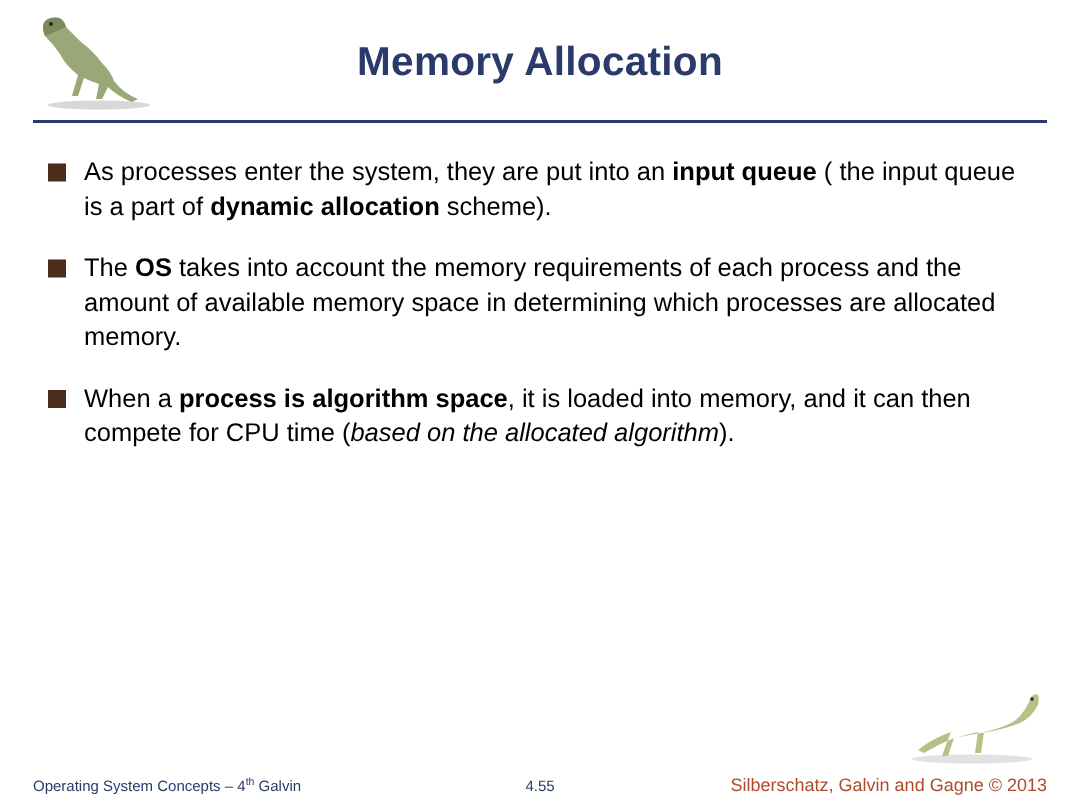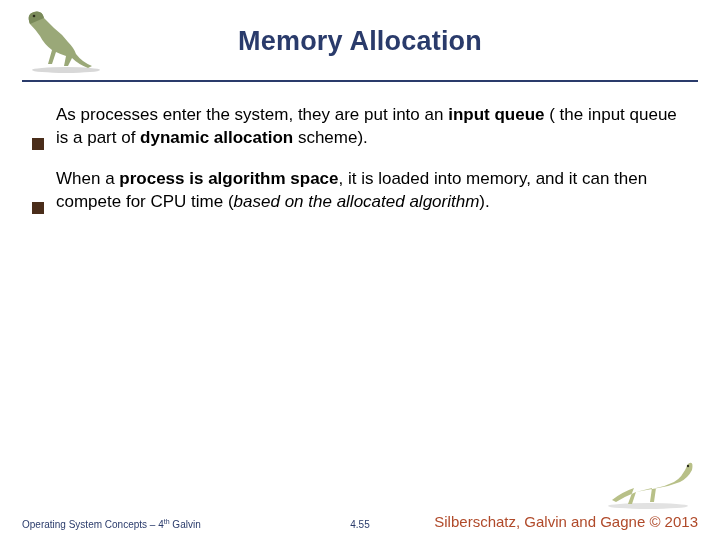--- a/index.html
+++ b/index.html
@@ -36,21 +36,21 @@
     font-weight: bold;
     color: #2a3b6b;
     padding-top: 26px;
     letter-spacing: 0.2px;
   }
   .content {
     padding: 22px 32px 0 32px;
   }
   .bullet {
     display: flex;
-    align-items: flex-end;
+    align-items: flex-start;
     margin-bottom: 18px;
   }
   .square {
     width: 12px;
     height: 12px;
     background: #4a2d1a;
     flex: 0 0 12px;
     margin-top: 5px;
     margin-right: 12px;
   }
@@ -74,21 +74,21 @@
   }
   .footer-left { color: #2a3b6b; }
   .footer-left sup { font-size: 7px; }
   .footer-center {
     color: #2a3b6b;
     position: absolute;
     left: 50%;
     transform: translateX(-50%);
     bottom: 0;
   }
-  .footer-right { color: #b04a2a; font-size: 15px; }
+  .footer-right { color: #b04a2a; font-size: 12px; }
   .logo-right {
     position: absolute;
     right: 22px;
     bottom: 28px;
     width: 96px;
     height: 56px;
   }
 </style>
 </head>
 <body>
@@ -105,20 +105,24 @@
     <div class="title">Memory Allocation</div>
   </div>
 
   <div class="content">
     <div class="bullet">
       <div class="square"></div>
       <div class="bullet-text">As processes enter the system, they are put into an <b>input queue</b> ( the input queue is a part of <b>dynamic allocation</b> scheme).</div>
     </div>
     <div class="bullet">
       <div class="square"></div>
+      <div class="bullet-text">The <b>OS</b> takes into account the memory requirements of each process and the amount of available memory space in determining which processes are allocated memory.</div>
+    </div>
+    <div class="bullet">
+      <div class="square"></div>
       <div class="bullet-text">When a <b>process is algorithm space</b>, it is loaded into memory, and it can then compete for CPU time (<i>based on the allocated algorithm</i>).</div>
     </div>
   </div>
 
   <svg class="logo-right" viewBox="0 0 96 56">
     <ellipse cx="46" cy="50" rx="40" ry="3" fill="#e2e2e2"></ellipse>
     <path d="M 86 8 Q 92 4 90 14 Q 86 22 78 26 Q 68 30 56 32 Q 44 34 34 36 Q 24 40 14 46 L 10 44 Q 20 36 32 32 Q 28 42 26 48 L 30 48 L 34 36 Q 42 34 50 32 L 48 46 L 52 46 L 54 32 Q 64 30 72 26 Q 80 22 86 8 Z" fill="#b8c088"></path>
     <circle cx="86" cy="10" r="1.2" fill="#2a2a1a"></circle>
   </svg>
 

